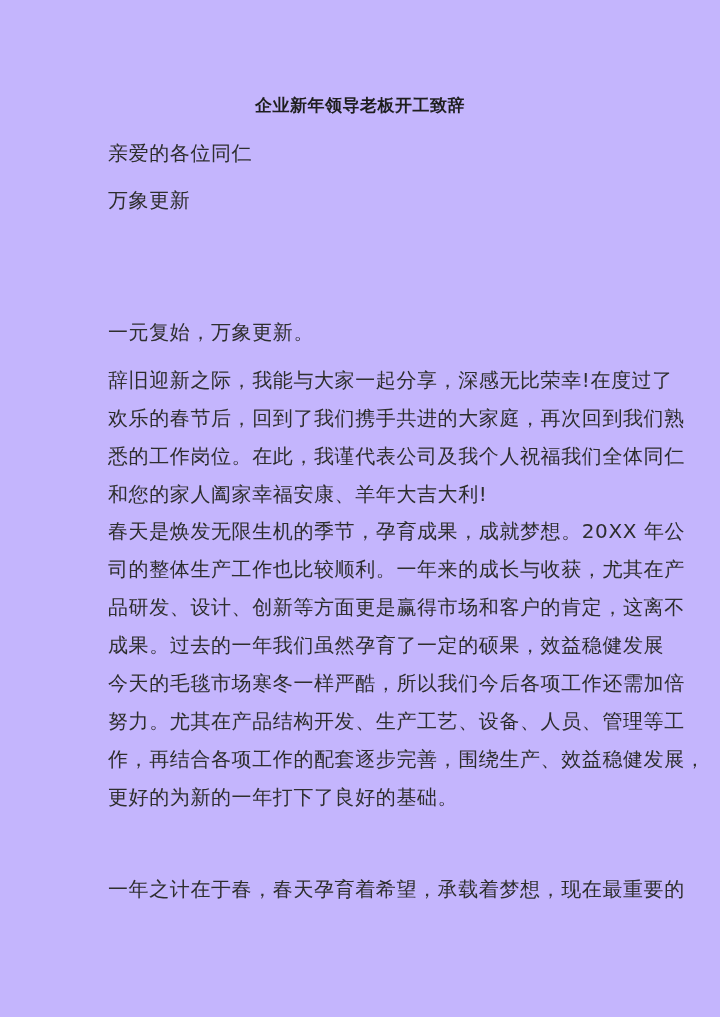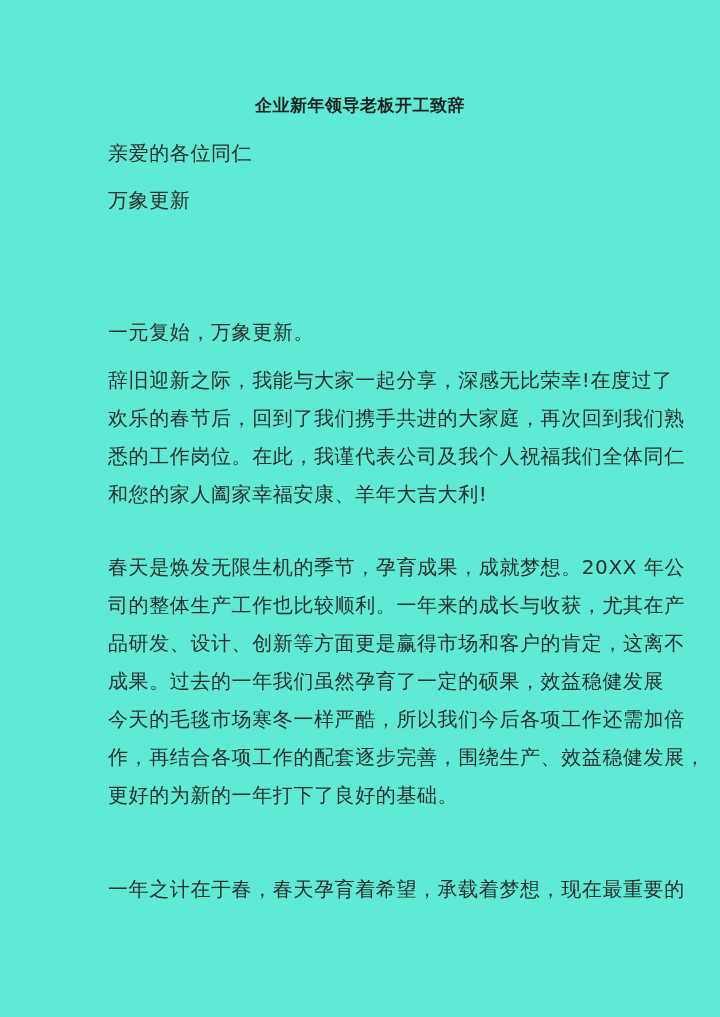--- a/index.html
+++ b/index.html
@@ -12,21 +12,21 @@
       height: 1017px;
       position: relative;
       overflow: hidden;
       font-family: "DejaVu Sans", "Liberation Sans", sans-serif;
       color: #2b2b2b;
     }
     .page {
       position: absolute;
       left: 0; top: 0;
       width: 720px; height: 1017px;
-      background: #5eead4;
+      background: #c4b5fd;
     }
     .title {
       position: absolute;
       left: 0; right: 0;
       top: 94px;
       text-align: center;
       font-family: "DejaVu Serif", "Liberation Serif", serif;
       font-weight: bold;
       font-size: 17px;
       letter-spacing: 0.5px;
@@ -70,26 +70,27 @@
     <span class="line">一元复始，万象更新。</span>
   </div>
 
   <div class="body-text" style="top:361px;">
     <span class="line">辞旧迎新之际，我能与大家一起分享，深感无比荣幸!在度过了</span>
     <span class="line">欢乐的春节后，回到了我们携手共进的大家庭，再次回到我们熟</span>
     <span class="line">悉的工作岗位。在此，我谨代表公司及我个人祝福我们全体同仁</span>
     <span class="line">和您的家人阖家幸福安康、羊年大吉大利!</span>
   </div>
 
-  <div class="body-text" style="top:548px;">
+  <div class="body-text" style="top:512px;">
     <span class="line">春天是焕发无限生机的季节，孕育成果，成就梦想。20XX 年公</span>
     <span class="line">司的整体生产工作也比较顺利。一年来的成长与收获，尤其在产</span>
     <span class="line">品研发、设计、创新等方面更是赢得市场和客户的肯定，这离不</span>
     <span class="line">成果。过去的一年我们虽然孕育了一定的硕果，效益稳健发展</span>
     <span class="line">今天的毛毯市场寒冬一样严酷，所以我们今后各项工作还需加倍</span>
+    <span class="line">努力。尤其在产品结构开发、生产工艺、设备、人员、管理等工</span>
     <span class="line">作，再结合各项工作的配套逐步完善，围绕生产、效益稳健发展，</span>
     <span class="line">更好的为新的一年打下了良好的基础。</span>
   </div>
 
   <div class="body-text" style="top:870px;">
     <span class="line">一年之计在于春，春天孕育着希望，承载着梦想，现在最重要的</span>
   </div>
 
 </div>
 

